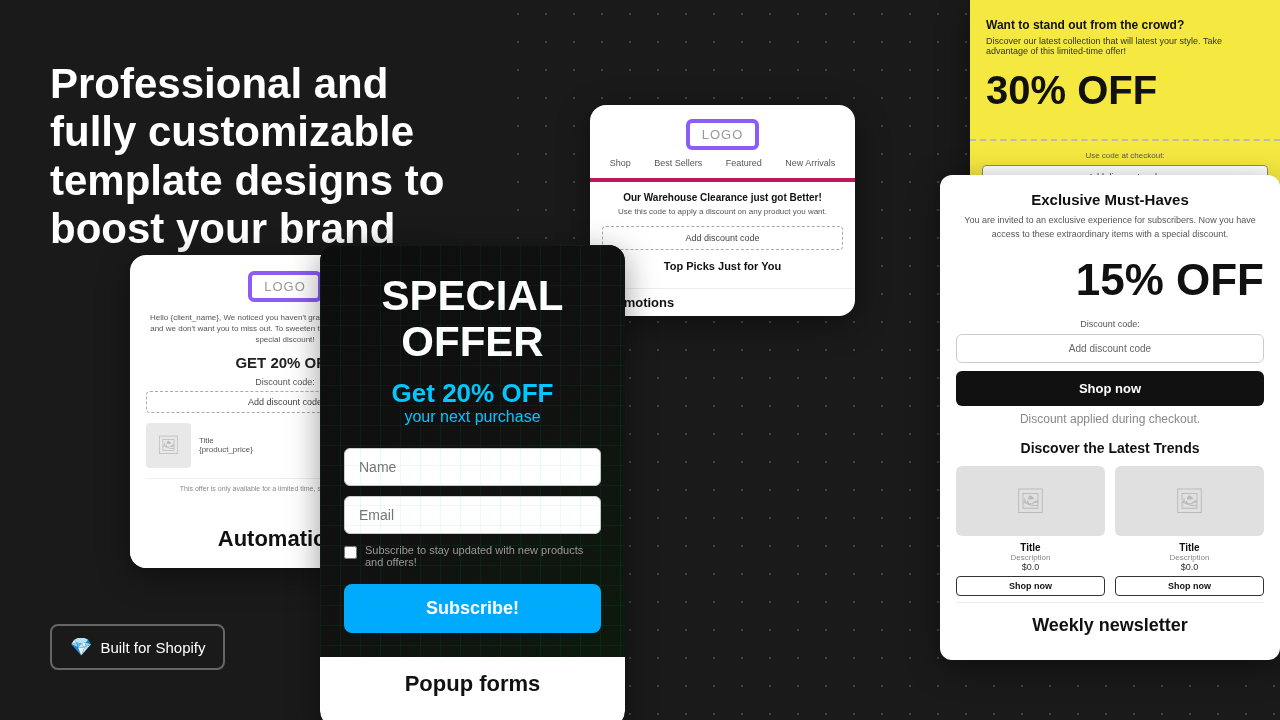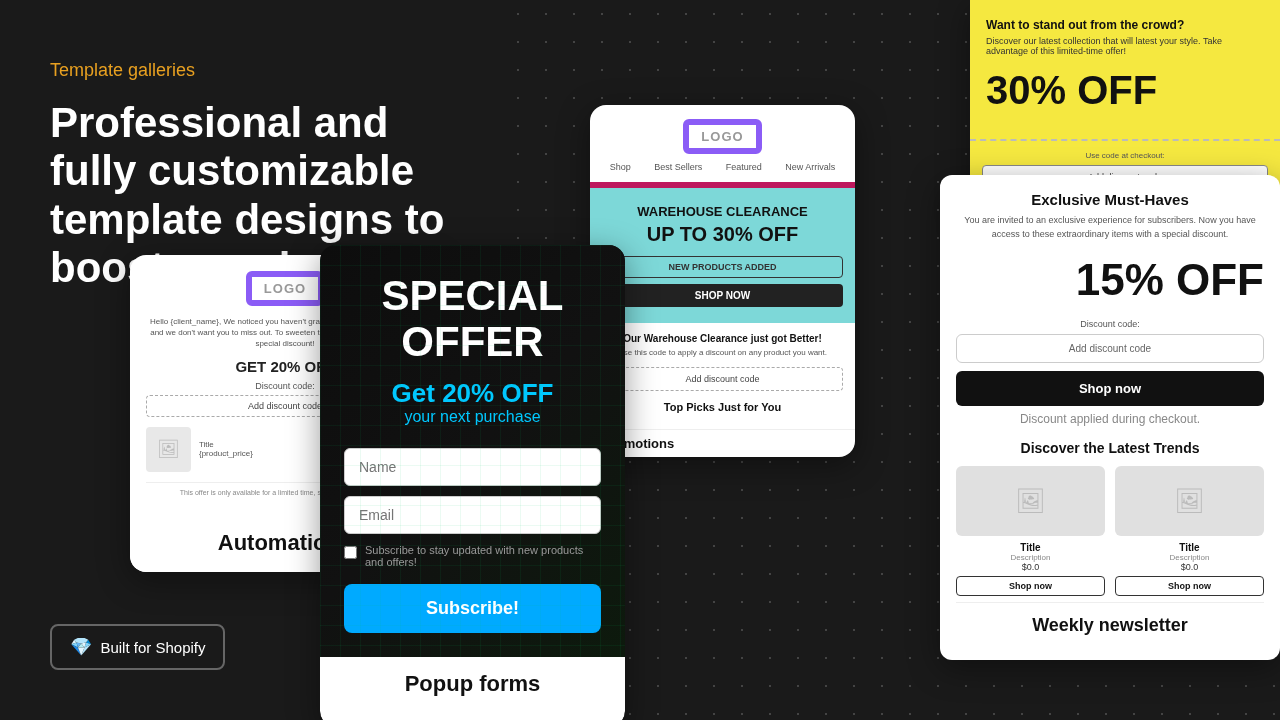--- a/index.html
+++ b/index.html
@@ -90,25 +90,25 @@
     }
     .automations-card .card-inner {
       padding: 16px;
     }
     .automations-card .logo-area {
       display: flex;
       justify-content: center;
       margin-bottom: 10px;
     }
     .logo-box {
-      border: 6px solid #8b5cf6;
+      border: 4px solid #8b5cf6;
       border-radius: 6px;
       padding: 4px 12px;
       font-size: 13px;
-      font-weight: 700;
+      font-weight: 400;
       color: #999;
       letter-spacing: 1px;
     }
     .automations-card .greeting-text {
       font-size: 8px;
       color: #555;
       text-align: center;
       margin-bottom: 8px;
       line-height: 1.4;
     }
@@ -294,21 +294,21 @@
     }
     .warehouse-card .wh-header {
       padding: 14px 12px 8px;
       display: flex;
       justify-content: center;
     }
     .warehouse-card .wh-nav {
       display: flex;
       justify-content: space-around;
       padding: 0 8px 10px;
-      border-bottom: 6px solid #be185d;
+      border-bottom: 4px solid #be185d;
     }
     .warehouse-card .wh-nav span {
       font-size: 9px;
       color: #555;
     }
     .wh-banner {
       background: #7dd8d8;
       padding: 16px 12px;
       text-align: center;
     }
@@ -570,21 +570,20 @@
       padding: 12px 0 8px;
       border-top: 1px solid #eee;
     }
   </style>
 </head>
 <body>
 
 <div class="bg-dots"></div>
 
 <div class="left-section">
-  <div class="template-label">Template galleries</div>
   <h1 class="main-heading">Professional and fully customizable template designs to boost your brand</h1>
   <div class="shopify-badge">
     <span class="gem-icon">💎</span>
     <span>Built for Shopify</span>
   </div>
 </div>
 
 <div class="card automations-card">
   <div class="card-inner">
     <div class="logo-area">
@@ -626,26 +625,20 @@
 
 <div class="card warehouse-card">
   <div class="wh-header">
     <div class="logo-box">LOGO</div>
   </div>
   <div class="wh-nav">
     <span>Shop</span>
     <span>Best Sellers</span>
     <span>Featured</span>
     <span>New Arrivals</span>
-  </div>
-  <div class="wh-banner">
-    <div class="wh-title">WAREHOUSE CLEARANCE</div>
-    <div class="wh-offer">UP TO 30% OFF</div>
-    <div class="wh-new-products-btn">NEW PRODUCTS ADDED</div>
-    <div class="wh-shop-now-btn">SHOP NOW</div>
   </div>
   <div class="wh-body">
     <div class="wh-clearance-title">Our Warehouse Clearance just got Better!</div>
     <div class="wh-clearance-desc">Use this code to apply a discount on any product you want.</div>
     <div class="wh-discount-input">Add discount code</div>
     <div class="wh-top-picks">Top Picks Just for You</div>
   </div>
   <div class="promotions-label">Promotions</div>
 </div>
 

